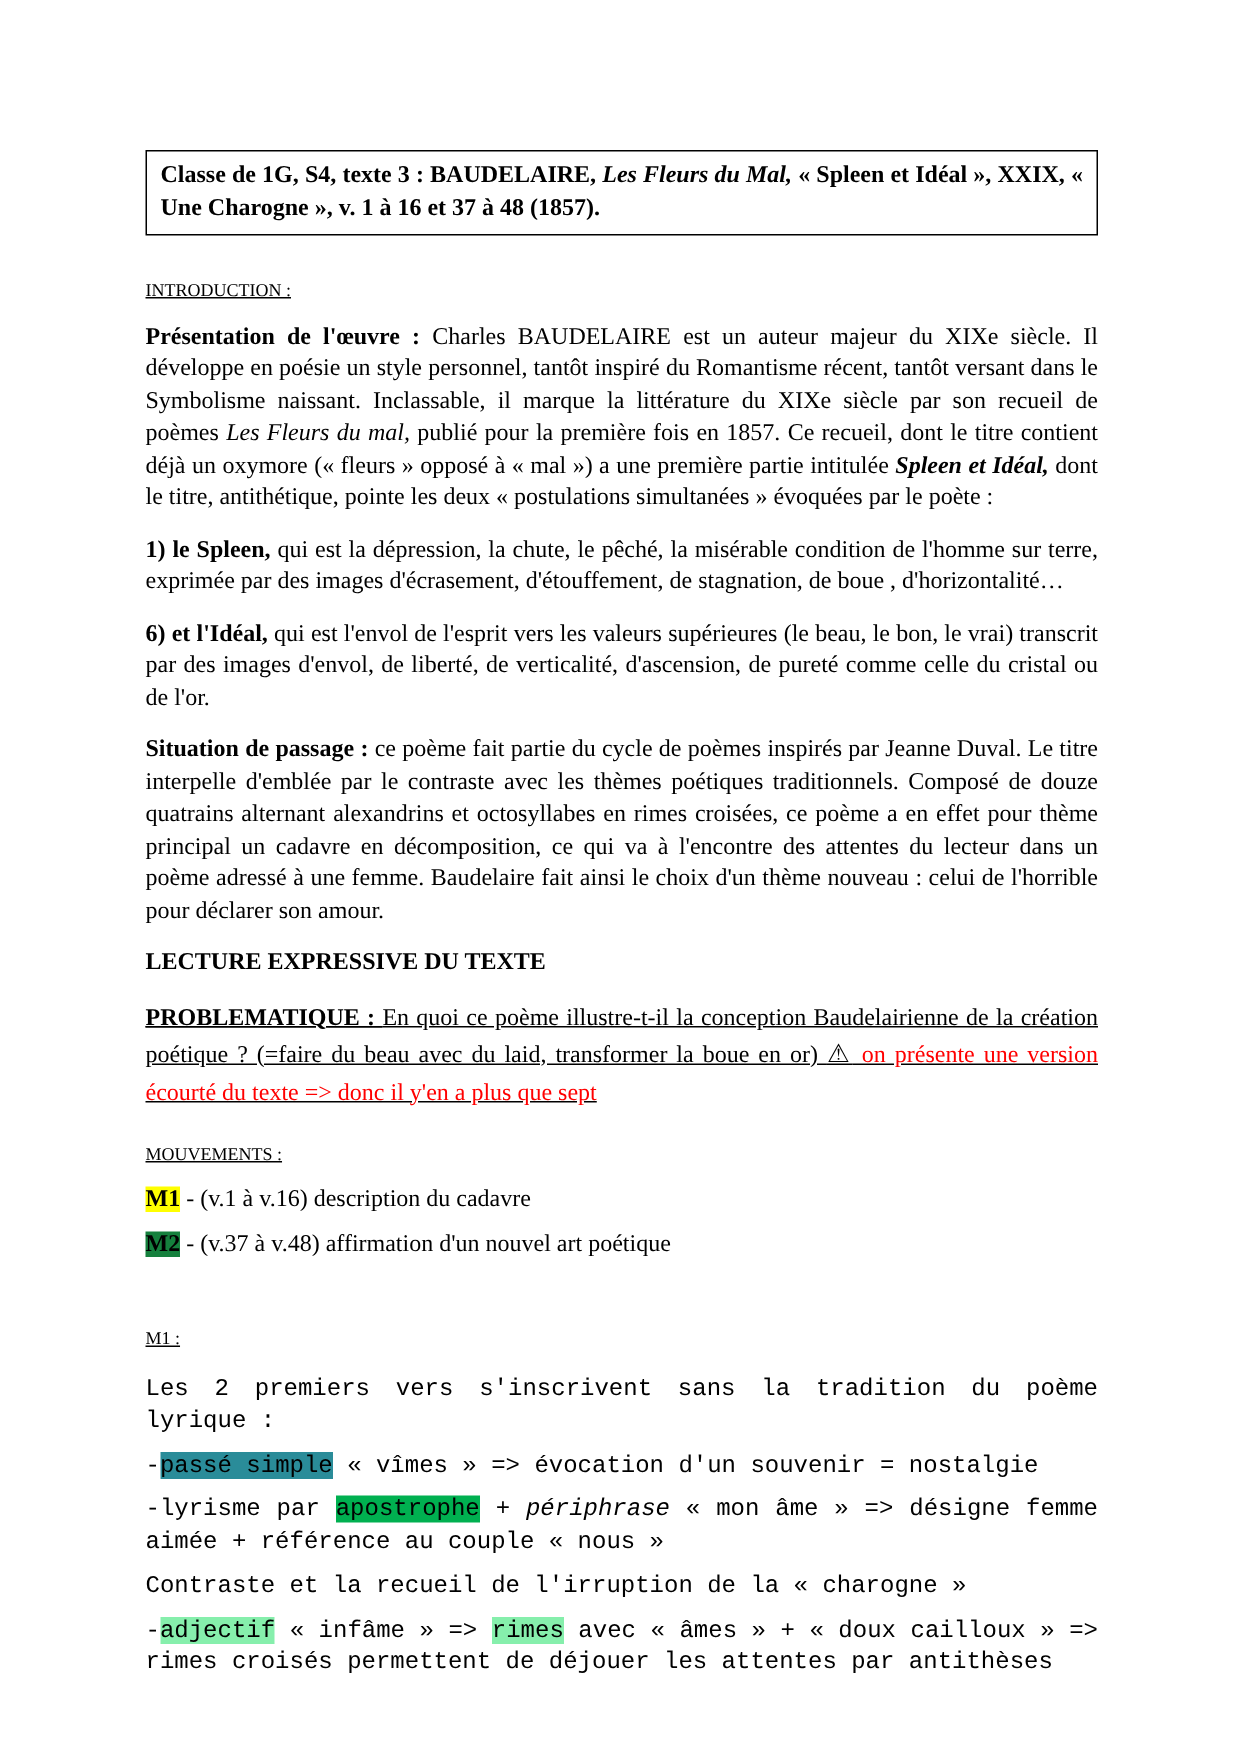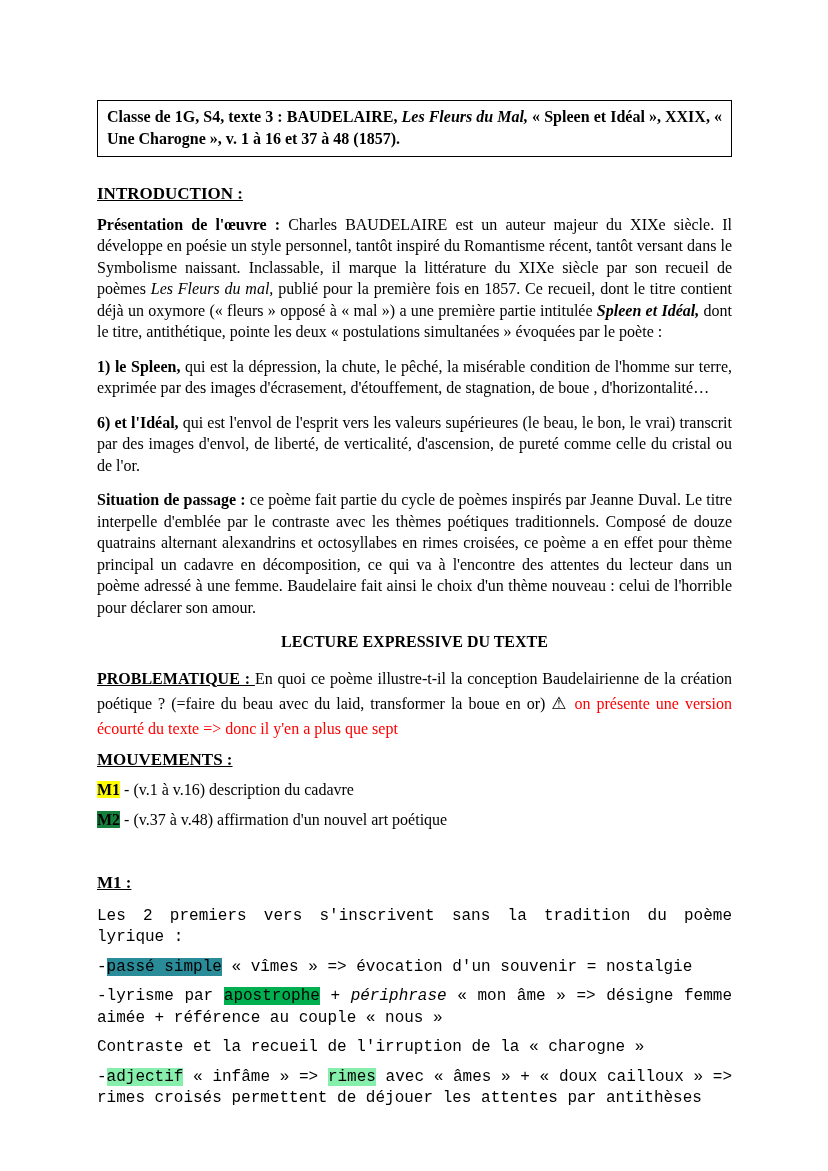--- a/index.html
+++ b/index.html
@@ -17,46 +17,46 @@
     border: 1.5px solid #000;
     padding: 5px 9px 6px 9px;
     font-size: 16px;
     line-height: 22px;
     font-weight: bold;
     text-align: justify;
     margin-bottom: 26px;
   }
 
   .hd {
-    font-size: 17px;
+    font-size: 12px;
     line-height: 21.5px;
-    font-weight: bold;
+    font-weight: normal;
     text-decoration: underline;
     margin-bottom: 9px;
   }
 
   p {
     font-size: 16px;
     line-height: 21.5px;
     text-align: justify;
     margin-bottom: 13px;
   }
 
   .b { font-weight: bold; }
   .i { font-style: italic; }
   .u { text-decoration: underline; }
 
   .center-hd {
-    text-align: center;
+    text-align: left;
     font-weight: bold;
     margin-top: 3px;
     margin-bottom: 13px;
   }
 
-  .problematique { line-height: 25px; margin-bottom: 8px; }
+  .problematique { line-height: 25px; margin-bottom: 18px; text-decoration: underline; }
   .red { color: #ff0000; }
   .warn {
     font-family: "DejaVu Sans", sans-serif;
     font-size: 17px;
     line-height: 1;
   }
 
   .hl-y { background: #ffff00; font-weight: bold; }
   .hl-m { background: #15803d; font-weight: bold; margin-top: 16px; }
   .hl-g { background: #00b050; }

